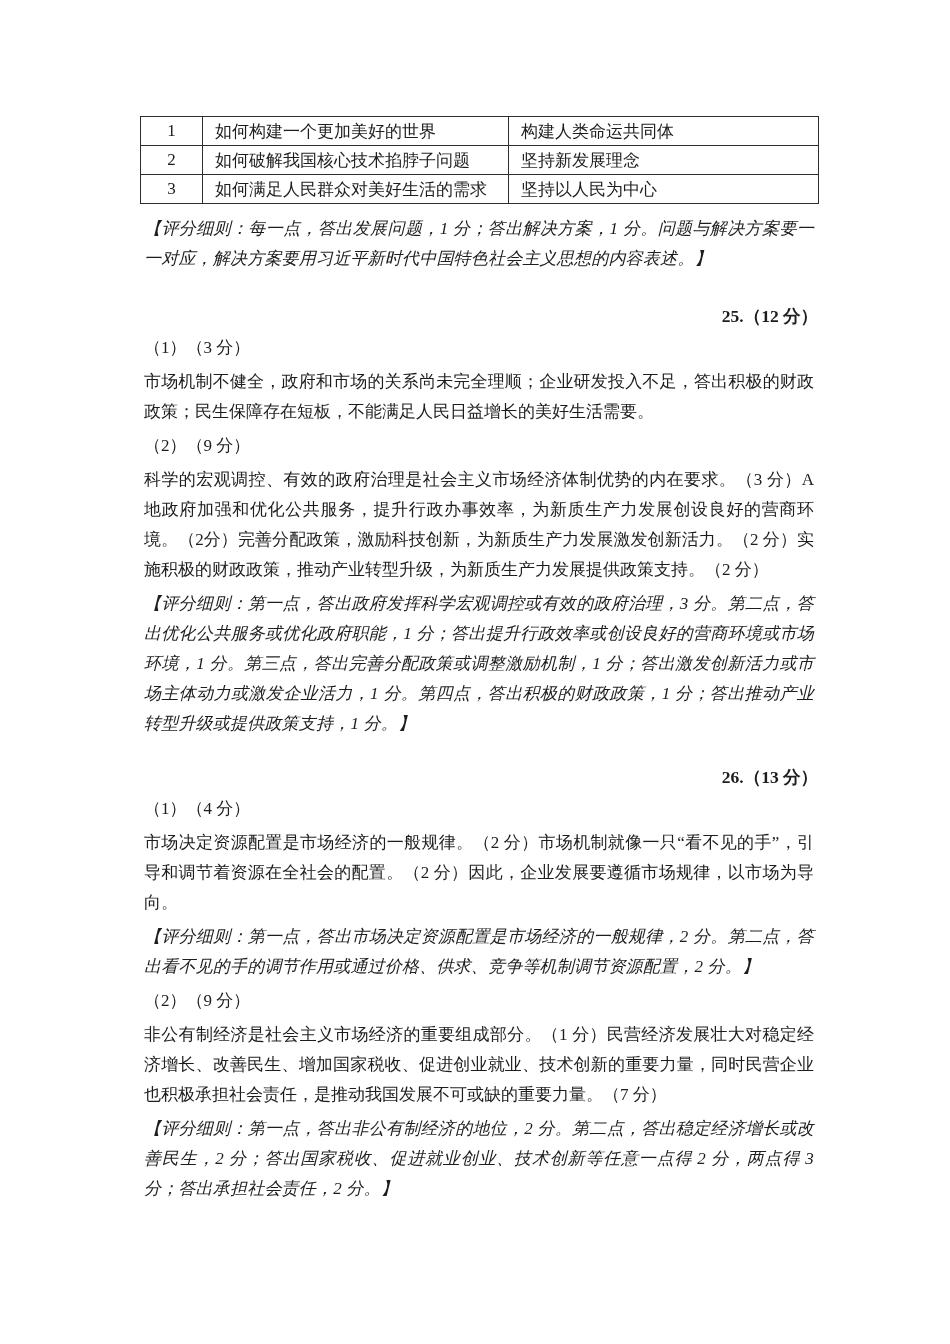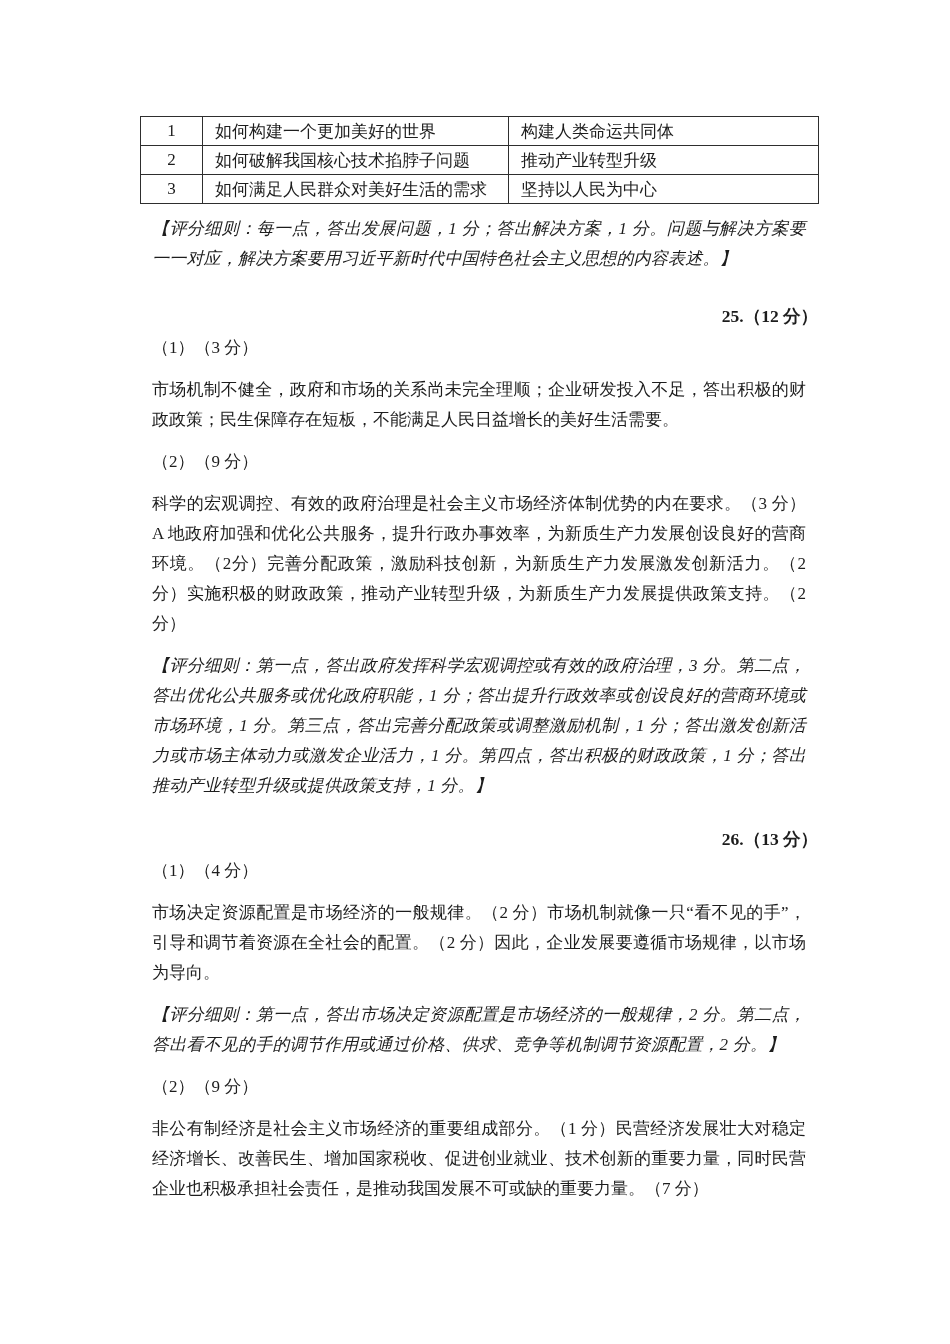--- a/index.html
+++ b/index.html
@@ -40,21 +40,21 @@
   table.anskey td.num {
     text-align: center;
     padding: 0;
   }
   col.c-num { width: 62px; }
   col.c-q   { width: 306px; }
   col.c-a   { width: 310px; }
 
   
   p {
-    margin: 12px;
+    margin: 4px;
     font-size: 17px;
     line-height: 30px;
     text-align: justify;
   }
   p.rubric {
     font-style: italic;
     letter-spacing: 0.2px;
   }
   p.rubric-top { margin-top: 10px; }
   h2.qhead {
@@ -86,21 +86,21 @@
         </colgroup>
       <tbody>
         <tr>
           <td class="num">1</td>
           <td>如何构建一个更加美好的世界</td>
           <td>构建人类命运共同体</td>
         </tr>
         <tr>
           <td class="num">2</td>
           <td>如何破解我国核心技术掐脖子问题</td>
-          <td>推动产业转型升级</td>
+          <td>坚持新发展理念</td>
         </tr>
         <tr>
           <td class="num">3</td>
           <td>如何满足人民群众对美好生活的需求</td>
           <td>坚持以人民为中心</td>
         </tr>
       </tbody>
     </table>
 
     <p class="rubric rubric-top">【评分细则：每一点，答出发展问题，1 分；答出解决方案，1 分。问题与解决方案要一一对应，解决方案要用习近平新时代中国特色社会主义思想的内容表述。】</p>
@@ -115,15 +115,16 @@
     <p class="rubric gap2">【评分细则：第一点，答出政府发挥科学宏观调控或有效的政府治理，3 分。第二点，答出优化公共服务或优化政府职能，1 分；答出提升行政效率或创设良好的营商环境或市场环境，1 分。第三点，答出完善分配政策或调整激励机制，1 分；答出激发创新活力或市场主体动力或激发企业活力，1 分。第四点，答出积极的财政政策，1 分；答出推动产业转型升级或提供政策支持，1 分。】</p>
 
     <h2 class="qhead qhead-26">26.（13 分）</h2>
 
     <p class="subhead">（1）（4 分）</p>
     <p class="gap2">市场决定资源配置是市场经济的一般规律。（2 分）市场机制就像一只“看不见的手”，引导和调节着资源在全社会的配置。（2 分）因此，企业发展要遵循市场规律，以市场为导向。</p>
     <p class="rubric gap2">【评分细则：第一点，答出市场决定资源配置是市场经济的一般规律，2 分。第二点，答出看不见的手的调节作用或通过价格、供求、竞争等机制调节资源配置，2 分。】</p>
 
     <p class="subhead">（2）（9 分）</p>
     <p class="gap2">非公有制经济是社会主义市场经济的重要组成部分。（1 分）民营经济发展壮大对稳定经济增长、改善民生、增加国家税收、促进创业就业、技术创新的重要力量，同时民营企业也积极承担社会责任，是推动我国发展不可或缺的重要力量。（7 分）</p>
+    <p class="rubric gap2">【评分细则：第一点，答出非公有制经济的地位，2 分。第二点，答出稳定经济增长或改善民生，2 分；答出国家税收、促进就业创业、技术创新等任意一点得 2 分，两点得 3 分；答出承担社会责任，2 分。】</p>
 
   </div>
 </div>
 
 </body></html>

